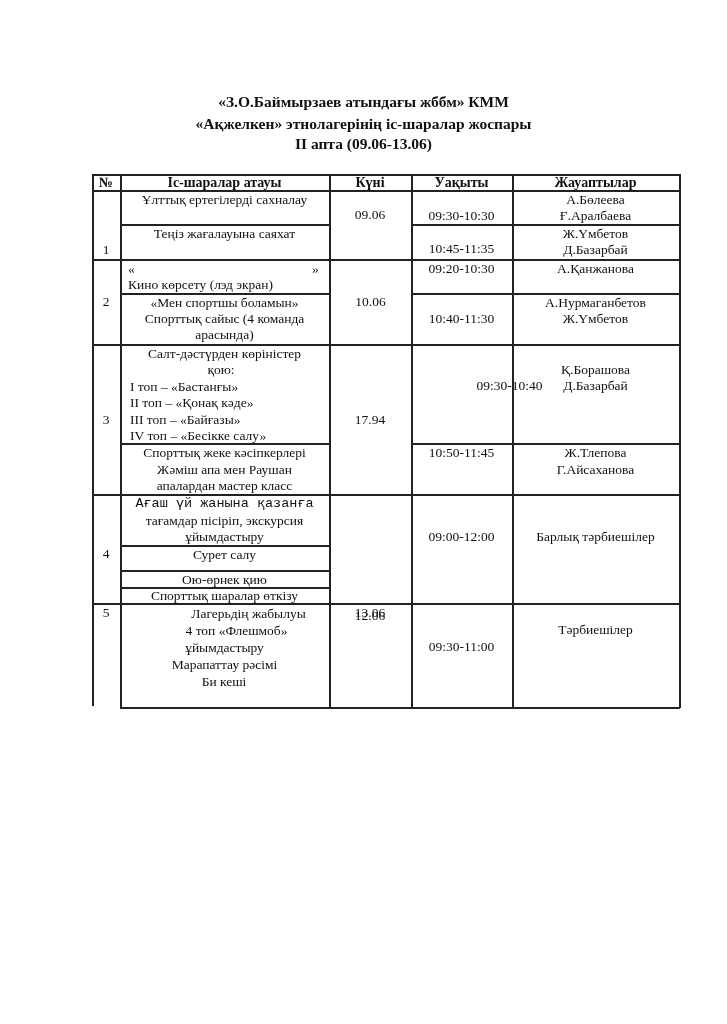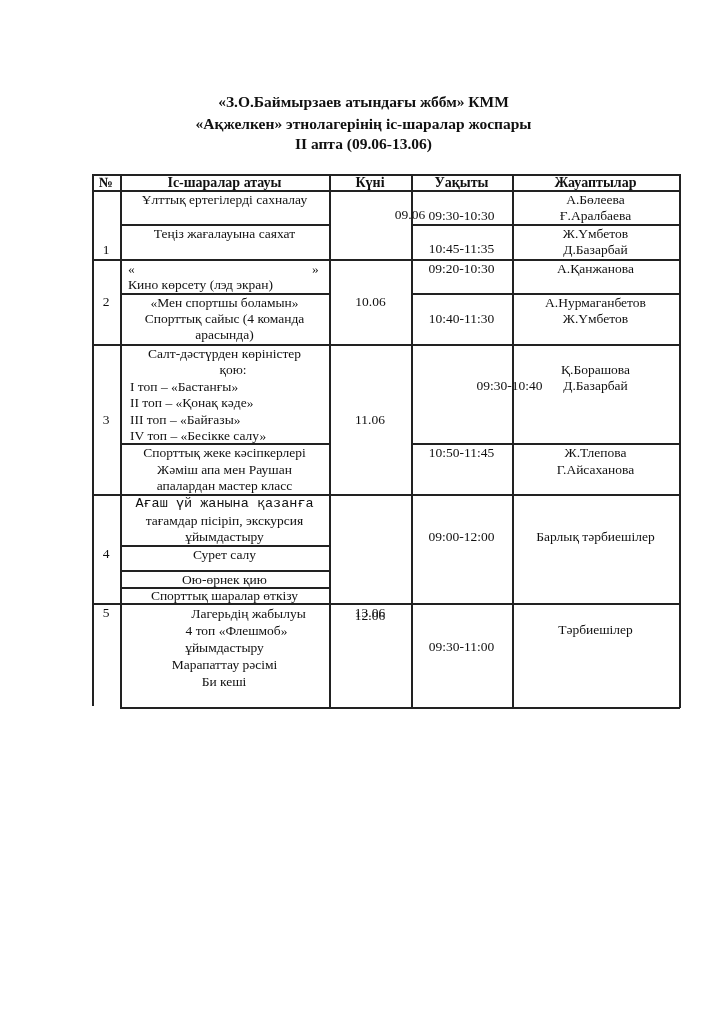--- a/index.html
+++ b/index.html
@@ -54,21 +54,21 @@
 
   <div class="cell hdr" style="left:92px;width:28px;top:174px;">№</div>
   <div class="cell hdr" style="left:120px;width:209px;top:174px;">Іс-шаралар атауы</div>
   <div class="cell hdr" style="left:329px;width:82px;top:174px;">Күні</div>
   <div class="cell hdr" style="left:411px;width:101px;top:174px;">Уақыты</div>
   <div class="cell hdr" style="left:512px;width:167px;top:174px;">Жауаптылар</div>
 
   <div class="cell" style="left:92px;width:28px;top:241px;">1</div>
   <div class="cell" style="left:120px;width:209px;top:191px;">Ұлттық ертегілерді сахналау</div>
   <div class="cell" style="left:120px;width:209px;top:225px;">Теңіз жағалауына саяхат</div>
-  <div class="cell" style="left:329px;width:82px;top:206px;padding-left:40px;">09.06</div>
+  <div class="cell" style="left:329px;width:82px;top:206px;">09.06</div>
   <div class="cell" style="left:411px;width:101px;top:207px;">09:30-10:30</div>
   <div class="cell" style="left:411px;width:101px;top:240px;">10:45-11:35</div>
   <div class="cell" style="left:512px;width:167px;top:191px;">А.Бөлеева</div>
   <div class="cell" style="left:512px;width:167px;top:207px;">Ғ.Аралбаева</div>
   <div class="cell" style="left:512px;width:167px;top:225px;">Ж.Үмбетов</div>
   <div class="cell" style="left:512px;width:167px;top:241px;">Д.Базарбай</div>
 
   <div class="cell" style="left:92px;width:28px;top:293px;">2</div>
   <div class="cell left" style="left:128px;top:260px;">«</div>
   <div class="cell" style="left:312px;top:260px;">»</div>
@@ -78,29 +78,29 @@
   <div class="cell" style="left:120px;width:209px;top:326px;">арасында)</div>
   <div class="cell" style="left:329px;width:83px;top:293px;">10.06</div>
   <div class="cell" style="left:411px;width:101px;top:260px;">09:20-10:30</div>
   <div class="cell" style="left:411px;width:101px;top:310px;">10:40-11:30</div>
   <div class="cell" style="left:512px;width:167px;top:260px;">А.Қанжанова</div>
   <div class="cell" style="left:512px;width:167px;top:294px;">А.Нурмаганбетов</div>
   <div class="cell" style="left:512px;width:167px;top:310px;">Ж.Үмбетов</div>
 
   <div class="cell" style="left:92px;width:28px;top:411px;">3</div>
   <div class="cell" style="left:120px;width:209px;top:345px;">Салт-дәстүрден көріністер</div>
-  <div class="cell" style="left:128px;width:210px;top:361px;">қою:</div>
+  <div class="cell" style="left:116px;width:210px;top:361px;">қою:</div>
   <div class="cell left" style="left:130px;top:378px;">I топ – «Бастанғы»</div>
   <div class="cell left" style="left:130px;top:394px;">II топ – «Қонақ кәде»</div>
   <div class="cell left" style="left:130px;top:411px;">III топ – «Байғазы»</div>
   <div class="cell left" style="left:130px;top:427px;">IV топ – «Бесікке салу»</div>
   <div class="cell" style="left:120px;width:209px;top:444px;">Спорттық жеке кәсіпкерлері</div>
   <div class="cell" style="left:120px;width:209px;top:461px;">Жәміш апа мен Раушан</div>
   <div class="cell" style="left:120px;width:209px;top:477px;">апалардан мастер класс</div>
-  <div class="cell" style="left:329px;width:82px;top:411px;">11.06</div>
+  <div class="cell" style="left:329px;width:82px;top:411px;">17.94</div>
   <div class="cell" style="left:411px;width:101px;top:377px;padding-left:48px;">09:30-10:40</div>
   <div class="cell" style="left:411px;width:101px;top:444px;">10:50-11:45</div>
   <div class="cell" style="left:512px;width:167px;top:361px;">Қ.Борашова</div>
   <div class="cell" style="left:512px;width:167px;top:377px;">Д.Базарбай</div>
   <div class="cell" style="left:512px;width:167px;top:444px;">Ж.Тлепова</div>
   <div class="cell" style="left:512px;width:167px;top:461px;">Г.Айсаханова</div>
 
   <div class="cell" style="left:92px;width:28px;top:545px;">4</div>
   <div class="cell" style="left:120px;width:209px;top:495px;font-family:Liberation Mono, monospace;">Ағаш үй жанына қазанға</div>
   <div class="cell" style="left:120px;width:209px;top:512px;">тағамдар пісіріп, экскурсия</div>

